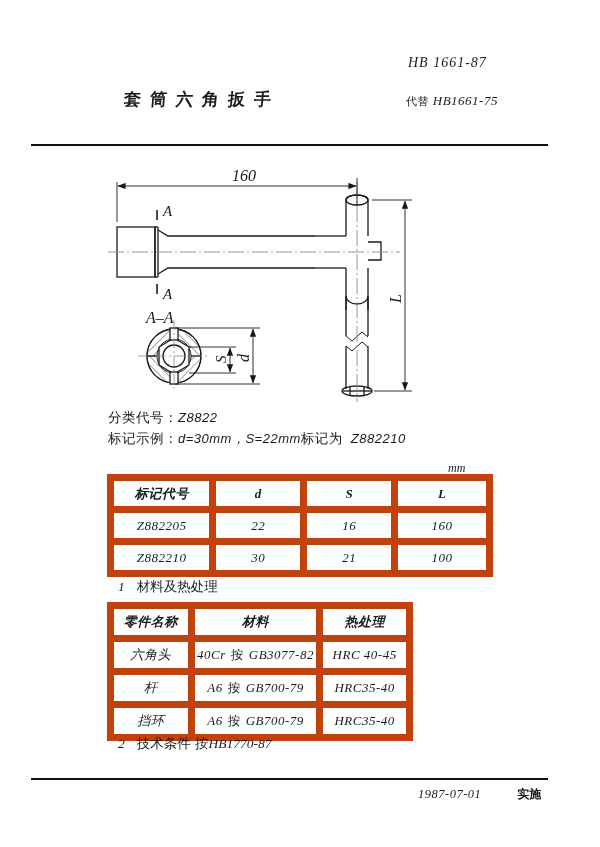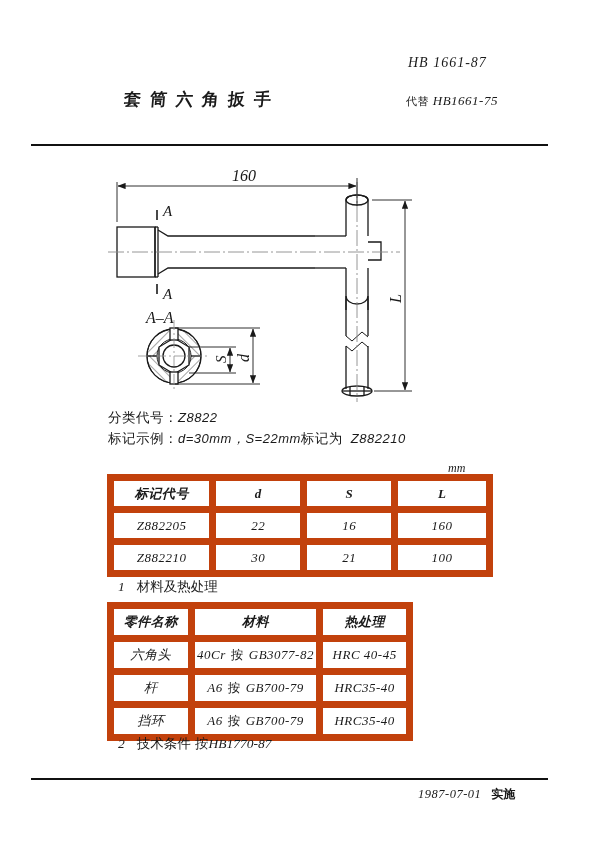--- a/index.html
+++ b/index.html
@@ -424,16 +424,16 @@
     </tbody>
   </table>
 
   <div class="note-tech">
     <span class="num">2</span><span>技术条件  按</span><span class="val">HB1770-87</span>
   </div>
 
   <div class="rule-bottom"></div>
 
   <div class="footer-right">
-    <span class="f-date">1987-07-01</span><span class="f-cn" style="margin-left:4px">实施</span>
+    <span class="f-date">1987-07-01</span><span class="f-cn" style="margin-left:30px">实施</span>
   </div>
 
 </div>
 
 </body></html>

